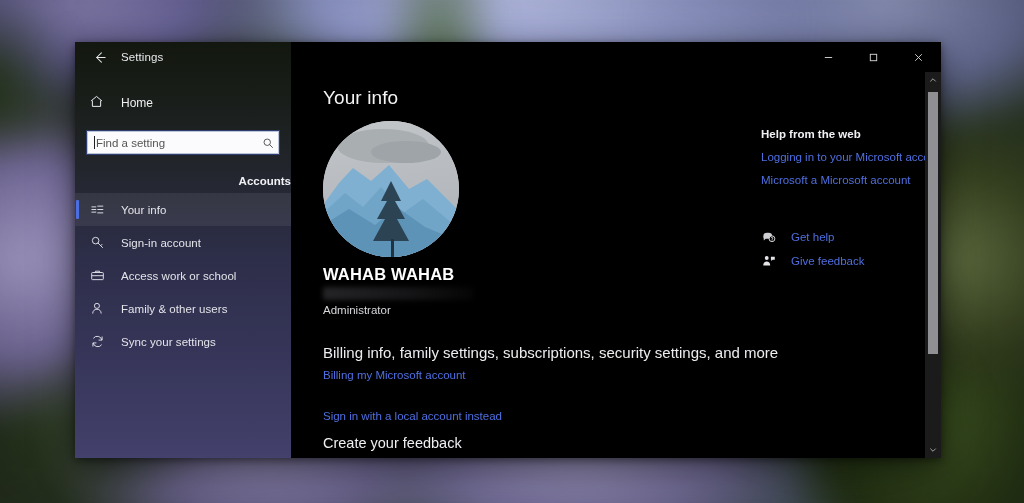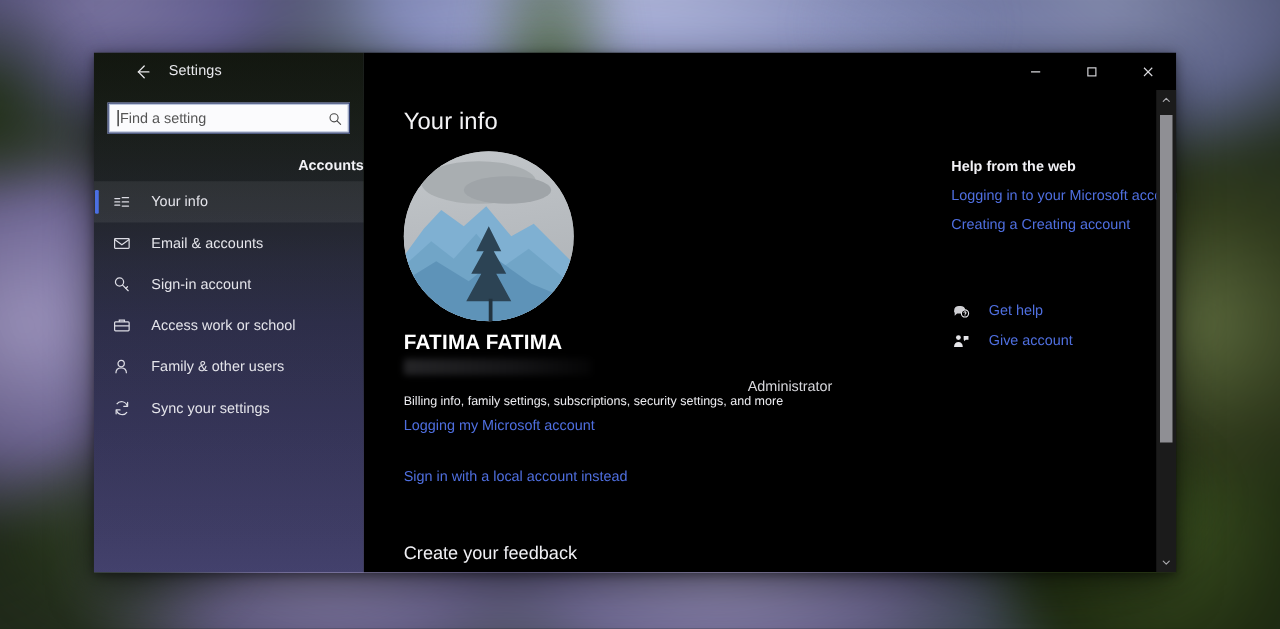--- a/index.html
+++ b/index.html
@@ -91,21 +91,21 @@
     position:absolute; inset:0;
     background: linear-gradient(180deg, rgba(10,12,8,.55) 0%, rgba(20,20,35,.25) 40%, rgba(40,38,70,.12) 100%);
     pointer-events:none;
   }
   .nav-inner { position: relative; z-index: 2; }
 
   .titlebar-left {
     height: 30px;
     display: flex;
     align-items: center;
-    padding-left: 24px;
+    padding-left: 10px;
     gap: 8px;
   }
   .back-btn {
     width: 28px; height: 24px;
     display: flex; align-items: center; justify-content: center;
     color: #e9e9ec;
   }
   .back-btn svg { display:block; }
   .app-title {
     font-size: 11.5px;
@@ -249,26 +249,26 @@
     height: 13px;
     width: 150px;
     background: linear-gradient(90deg, rgba(120,120,128,.30), rgba(100,100,110,.20) 60%, rgba(60,60,66,.08));
     filter: blur(2.6px);
     border-radius: 2px;
   }
   .account-role {
     font-size: 11.5px;
     color: #d7d7dc;
     margin-top: 4px;
-    text-align: center;
   }
 
   .billing-line {
-    font-size: 10px;
+    font-size: 15px;
     color: #ededf1;
+    margin-top: 28px;
   }
   .link {
     font-size: 11.5px;
     color: #4f6fe0;
     display: inline-block;
     text-decoration: none;
   }
   .link-manage { margin-top: 8px; }
   .link-local { margin-top: 27px; }
 
@@ -286,21 +286,21 @@
     left: 470px;
     top: 56px;
     width: 210px;
   }
   .help-title {
     font-size: 11.5px;
     font-weight: bold;
     color: #f1f1f5;
   }
   .help-link { display: block; margin-top: 11px; }
-  .help-actions { margin-top: 52px; }
+  .help-actions { margin-top: 40px; }
   .help-action {
     display: flex;
     align-items: center;
     gap: 14px;
     height: 21px;
     margin-bottom: 3px;
   }
   .help-action .ico { width: 16px; display:flex; justify-content:center; color:#e6e6ea; }
 
   
@@ -344,20 +344,29 @@
         <div class="titlebar-left">
           <div class="back-btn">
             <svg width="15" height="15" viewBox="0 0 16 16" fill="none" stroke="currentColor" stroke-width="1.1">
               <path d="M10 3 L5 8 L10 13" stroke-linecap="round" stroke-linejoin="round"></path>
               <path d="M5 8 H14" stroke-linecap="round"></path>
             </svg>
           </div>
           <div class="app-title">Settings</div>
         </div>
 
+        <div class="home-row">
+          <span class="ico">
+            <svg width="15" height="15" viewBox="0 0 16 16" fill="none" stroke="currentColor" stroke-width="1.05">
+              <path d="M2.2 7.4 L8 2.6 L13.8 7.4"></path>
+              <path d="M3.6 7 V13.2 H12.4 V7"></path>
+            </svg>
+          </span>
+          <span class="label">Home</span>
+        </div>
 
         <div class="search-wrap">
           <div class="search-caret"></div>
           <input class="search-input" type="text" placeholder="Find a setting" value="" style="">
           <span class="search-icon">
             <svg width="12" height="12" viewBox="0 0 16 16" fill="none" stroke="currentColor" stroke-width="1.2">
               <circle cx="7" cy="7" r="4.3"></circle>
               <path d="M10.2 10.2 L14 14" stroke-linecap="round"></path>
             </svg>
           </span>
@@ -371,29 +380,20 @@
             <span class="accent"></span>
             <span class="ico">
               <svg width="15" height="15" viewBox="0 0 16 16" fill="none" stroke="currentColor" stroke-width="1.05">
                 <path d="M2 5.2 h4.2 M2 8 h4.2 M2 10.8 h4.2" stroke-linecap="round"></path>
                 <path d="M8.3 4.4 h5.4 M8.3 8 h5.4 M8.3 11.6 h5.4" stroke-linecap="round"></path>
               </svg>
             </span>
             <span class="label">Your info</span>
           </div>
 
-          <div class="nav-item">
-            <span class="ico">
-              <svg width="15" height="15" viewBox="0 0 16 16" fill="none" stroke="currentColor" stroke-width="1.05">
-                <rect x="1.8" y="4.2" width="12.4" height="8.2" rx=".6"></rect>
-                <path d="M1.8 5 L8 9.4 L14.2 5"></path>
-              </svg>
-            </span>
-            <span class="label">Email &amp; accounts</span>
-          </div>
 
           <div class="nav-item">
             <span class="ico">
               <svg width="15" height="15" viewBox="0 0 16 16" fill="none" stroke="currentColor" stroke-width="1.05">
                 <circle cx="6" cy="6" r="3.5"></circle>
                 <path d="M8.6 8.6 L13.4 13.4" stroke-linecap="round"></path>
                 <path d="M11.4 11.4 L12.8 10" stroke-linecap="round"></path>
               </svg>
             </span>
             <span class="label">Sign-in account</span>
@@ -468,36 +468,36 @@
             <path d="M0 84 L16 62 L30 47 L48 60 L66 44 L86 68 L104 58 L136 90 L136 136 L0 136 Z" fill="#7fb0d2"></path>
             <path d="M0 92 L22 72 L40 86 L58 66 L80 92 L100 78 L136 108 L136 136 L0 136 Z" fill="#6ea3c6" opacity=".85"></path>
             <path d="M0 104 L26 88 L52 104 L74 86 L102 106 L136 120 L136 136 L0 136 Z" fill="#5a8fb4" opacity=".8"></path>
             <g fill="#2c4354">
               <path d="M68 60 L78 80 L72 80 L82 98 L74 98 L86 120 L50 120 L62 98 L54 98 L64 80 L58 80 Z"></path>
             </g>
             <path d="M68 118 h3 v18 h-3 z" fill="#22333f"></path>
           </svg>
         </div>
 
-        <div class="account-name">FATIMA FATIMA</div>
+        <div class="account-name">WAHAB WAHAB</div>
         <div class="account-email"></div>
         <div class="account-role">Administrator</div>
 
         <div class="billing-line">Billing info, family settings, subscriptions, security settings, and more</div>
-        <a class="link link-manage" href="#">Logging my Microsoft account</a>
+        <a class="link link-manage" href="#">Billing my Microsoft account</a>
         <br>
         <a class="link link-local" href="#">Sign in with a local account instead</a>
 
         <div class="create-picture">Create your feedback</div>
 
         
         <div class="help-col">
           <div class="help-title">Help from the web</div>
           <a class="link help-link" href="#">Logging in to your Microsoft account</a>
-          <a class="link help-link" href="#">Creating a Creating account</a>
+          <a class="link help-link" href="#">Microsoft a Microsoft account</a>
 
           <div class="help-actions">
             <div class="help-action">
               <span class="ico">
                 <svg width="14" height="14" viewBox="0 0 16 16" fill="none" stroke="currentColor" stroke-width="1.05">
                   <path d="M1.6 6.6 a4.2 3.4 0 0 1 4.2-3.4 h1.6 a4.2 3.4 0 0 1 0 6.8 H4.2 L2 12 V9.6 a3.3 3.3 0 0 1-.4-3z" fill="currentColor" stroke="none" opacity=".9"></path>
                   <circle cx="11.4" cy="10" r="3.3" fill="#000" stroke="currentColor"></circle>
                   <path d="M10.5 8.9 a1 1 0 0 1 1.8 .6 c0 .6-.8 .7-.8 1.2" stroke-linecap="round"></path>
                   <circle cx="11.4" cy="11.9" r=".45" fill="currentColor" stroke="none"></circle>
                 </svg>
@@ -505,21 +505,21 @@
               <span class="link">Get help</span>
             </div>
             <div class="help-action">
               <span class="ico">
                 <svg width="14" height="14" viewBox="0 0 16 16" fill="none" stroke="currentColor" stroke-width="1.05">
                   <circle cx="5.4" cy="4.6" r="2.2" fill="currentColor" stroke="none"></circle>
                   <path d="M1.4 13.2 c0-3 1.8-4.6 4-4.6 s4 1.6 4 4.6 z" fill="currentColor" stroke="none"></path>
                   <path d="M10.2 3.2 h4.4 v3.4 h-2.4 L10.6 8 V6.6 h-.4 z" fill="currentColor" stroke="none"></path>
                 </svg>
               </span>
-              <span class="link">Give account</span>
+              <span class="link">Give feedback</span>
             </div>
           </div>
         </div>
 
       </div>
 
       <div class="vscroll">
         <div class="arrow">
           <svg width="8" height="8" viewBox="0 0 10 10" fill="none" stroke="currentColor" stroke-width="1.2">
               <path d="M2 6.4 L5 3.4 L8 6.4" stroke-linecap="round" stroke-linejoin="round"></path>

